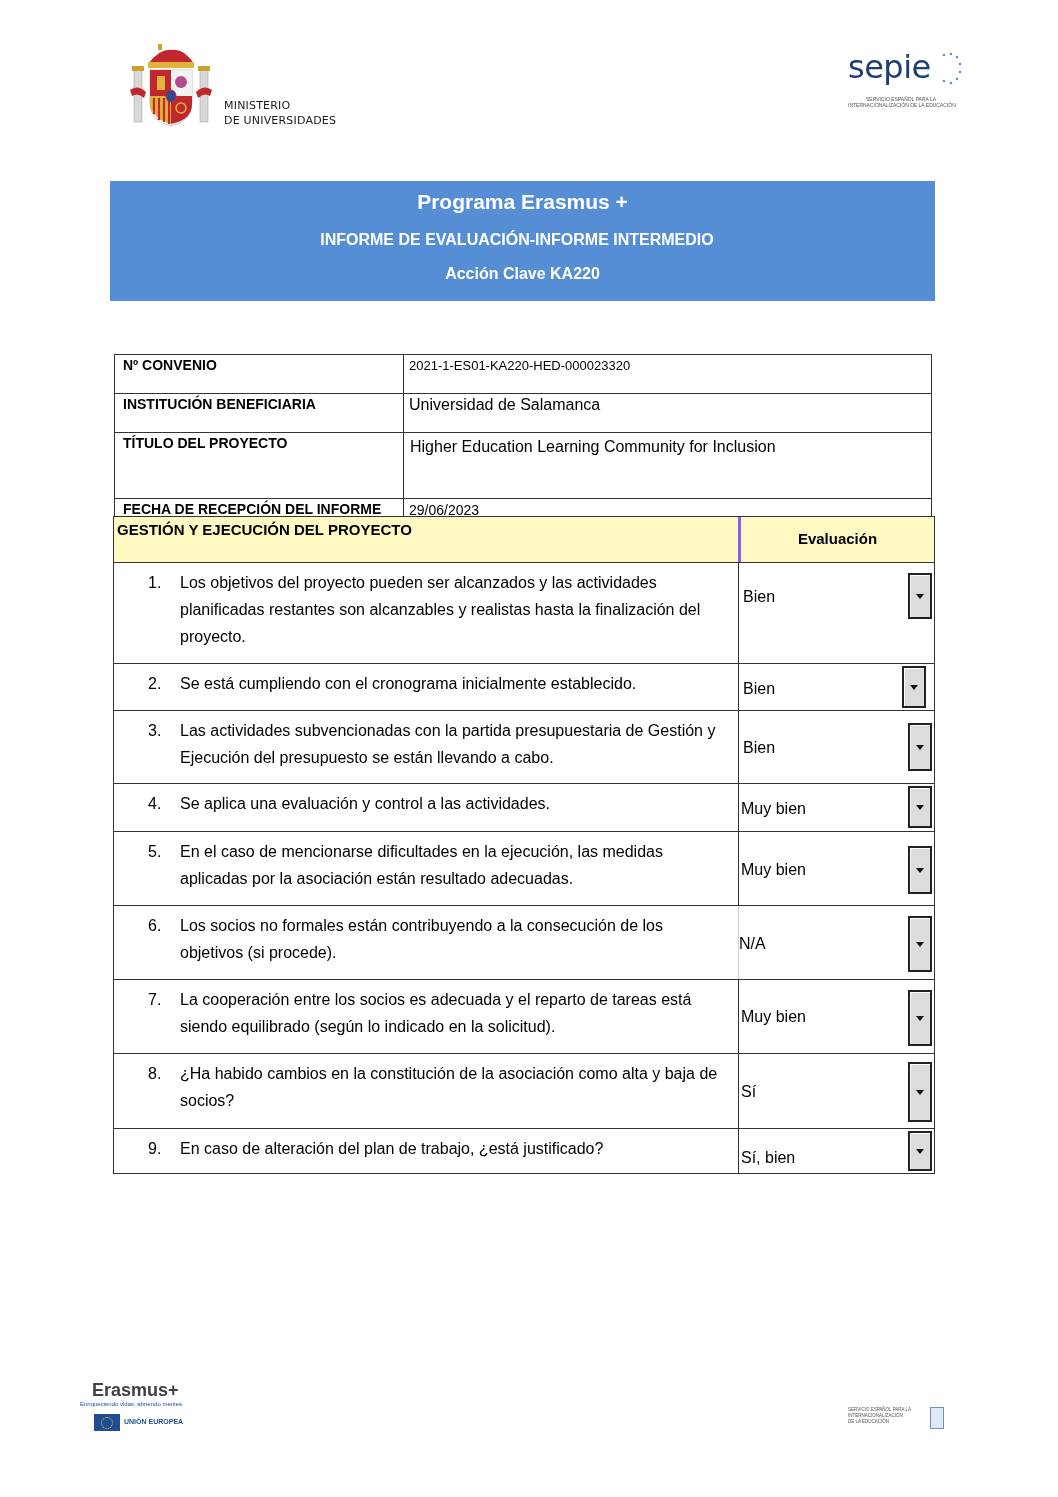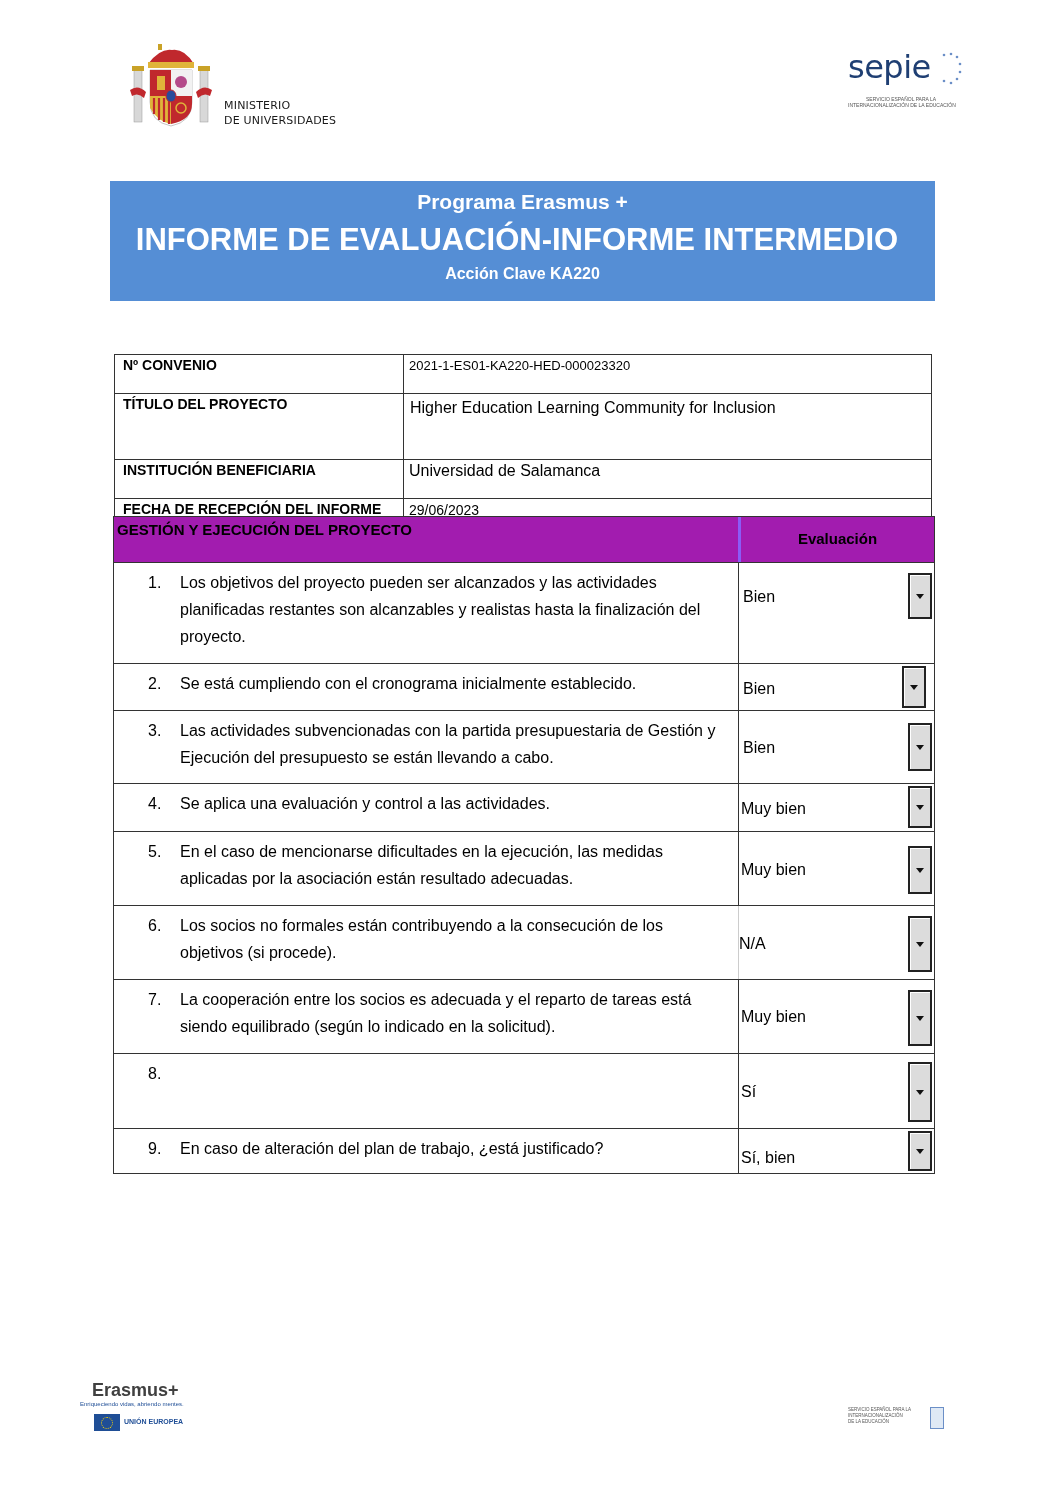--- a/index.html
+++ b/index.html
@@ -9,33 +9,33 @@
   
   .ministry-logo { left:130px; top:42px; width:82px; height:88px; }
   .ministry-text { left:224px; top:98px; font-size:11px; line-height:15px; letter-spacing:0.2px; color:#1a1a1a; font-family:"DejaVu Sans", sans-serif; }
   .sepie-logo { left:846px; top:46px; width:120px; height:64px; }
   .sepie-word { position:absolute; left:2px; top:0; font-family:"DejaVu Sans", sans-serif; font-size:32px; color:#1f3f73; letter-spacing:-0.5px; line-height:42px; }
   .sepie-sub { position:absolute; left:2px; top:50px; font-size:5px; line-height:6px; color:#555; white-space:nowrap; }
 
   
   .banner { left:110px; top:181px; width:825px; height:120px; background:#558ed5; color:#fff; text-align:center; font-family:"Liberation Sans", sans-serif; font-weight:bold; }
   .banner .l1 { position:absolute; left:0; right:0; top:8px; font-size:21px; line-height:26px; }
-  .banner .l2 { position:absolute; left:0; right:11px; top:44px; font-size:31px; line-height:30px; }
+  .banner .l2 { position:absolute; left:0; right:11px; top:44px; font-size:16px; line-height:30px; }
   .banner .l3 { position:absolute; left:0; right:0; top:83px; font-size:16px; line-height:20px; }
 
   
   .info { left:114px; top:354px; width:818px; border-collapse:collapse; }
   .info td { border:1px solid #333; padding:0 0 16px 8px; vertical-align:top; }
   .info td.lbl { width:280px; font-weight:bold; font-size:14px; line-height:20px; }
   .info td.val { font-size:16px; line-height:22px; padding-left:5px; }
   .info td.val.small { font-size:13px; }
 
   
   .evtable { left:113px; top:516px; width:820px; border:1px solid #333; }
-  .evhead { position:relative; height:45px; background:#a21caf; border-bottom:1px solid #333; }
+  .evhead { position:relative; height:45px; background:#fef9c3; border-bottom:1px solid #333; }
   .evhead .h1 { position:absolute; left:3px; top:4px; font-weight:bold; font-size:15px; }
   .evhead .h2 { position:absolute; left:624px; right:0; top:0; bottom:0; border-left:3px solid #8b5cf6; text-align:center; font-weight:bold; font-size:15px; line-height:44px; }
 
   .row { position:relative; border-bottom:1px solid #333; }
   .row:last-child { border-bottom:none; }
   .row .num { position:absolute; left:34px; top:6px; font-size:16px; line-height:27px; }
   .row .txt { position:absolute; left:66px; top:6px; width:550px; font-size:16px; line-height:27px; }
   .row .evalcell { position:absolute; left:624px; top:0; bottom:0; right:0; border-left:1px solid #333; }
   .row .evalval { position:absolute; left:4px; font-size:16px; }
   .dd { position:absolute; width:20px; background:#dcdcdc; border:2px solid #222; box-shadow: inset 1px 1px 0 #fff; }
@@ -116,27 +116,27 @@
   <div class="l2">INFORME DE EVALUACIÓN-INFORME INTERMEDIO</div>
   <div class="l3">Acción Clave KA220</div>
 </div>
 
 <table class="abs info">
   <tbody>
       <tr style="height:21px">
     <td class="lbl">Nº CONVENIO</td>
     <td class="val small">2021-1-ES01-KA220-HED-000023320</td>
   </tr>
+  <tr style="height:23px">
+    <td class="lbl">INSTITUCIÓN BENEFICIARIA</td>
+    <td class="val">Universidad de Salamanca</td>
+  </tr>
   <tr style="height:66px">
     <td class="lbl">TÍTULO DEL PROYECTO</td>
     <td class="val" style="padding-top:3px;padding-left:6px">Higher Education Learning Community for Inclusion</td>
-  </tr>
-  <tr style="height:23px">
-    <td class="lbl">INSTITUCIÓN BENEFICIARIA</td>
-    <td class="val">Universidad de Salamanca</td>
   </tr>
   <tr style="height:22px">
     <td class="lbl">FECHA DE RECEPCIÓN DEL INFORME</td>
     <td class="val small" style="font-size:14px">29/06/2023</td>
   </tr>
 </tbody>
   </table>
 
 <div class="abs evtable">
   <div class="evhead">
@@ -216,20 +216,21 @@
     <div class="evalcell">
       <span class="evalval" style="top:28px;left:2px">Muy bien</span>
       <div class="dd" style="right:2px;top:10px;height:52px">
           <span class="tri"></span>
         </div>
     </div>
   </div>
 
   <div class="row" style="height:74px">
     <span class="num">8.</span>
+    <span class="txt">¿Ha habido cambios en la constitución de la asociación como alta y baja de socios?</span>
     <div class="evalcell">
       <span class="evalval" style="top:29px;left:2px">Sí</span>
       <div class="dd" style="right:2px;top:8px;height:56px">
           <span class="tri"></span>
         </div>
     </div>
   </div>
 
   <div class="row" style="height:44px">
     <span class="num">9.</span>

